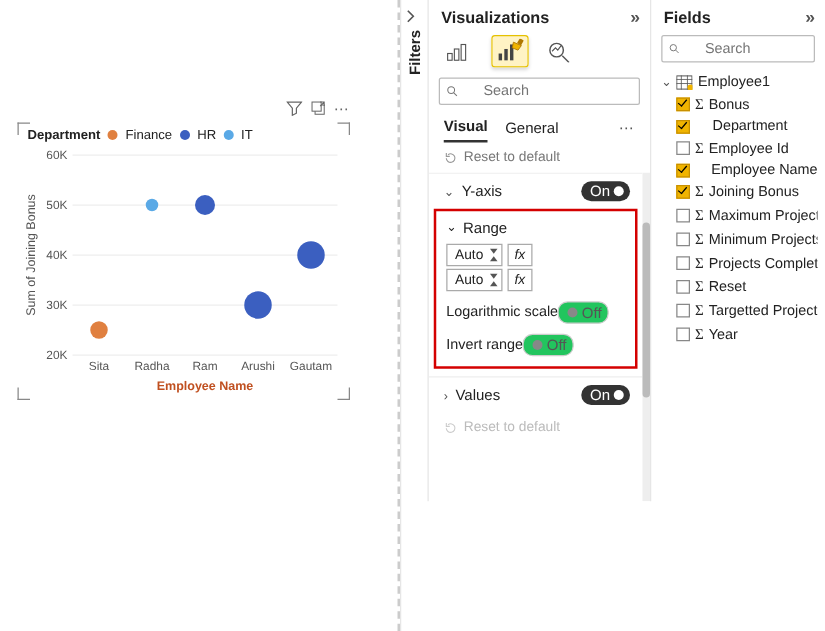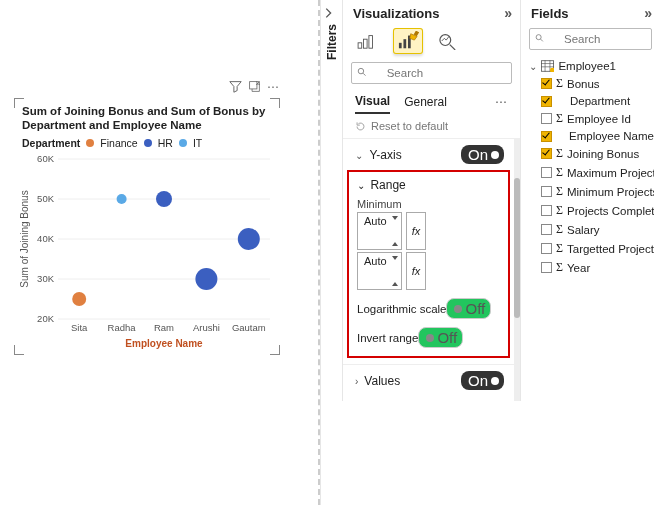--- a/index.html
+++ b/index.html
@@ -27,41 +27,41 @@
   .filters-rail .lbl { writing-mode: vertical-rl; transform: rotate(180deg); font-size:12px; font-weight:600; margin-top:4px; display:inline-block; }
 
   .panel { border-left:1px solid #e6e6e6; height:401px; display:flex; flex-direction:column; }
   .viz-panel { width: 178px; flex-shrink:0; }
   .fields-panel { width: 140px; flex-shrink:0; }
   .panel-head { display:flex; align-items:center; justify-content:space-between; padding: 5px 8px 3px 10px; font-weight:600; font-size:13px; }
   .sub { font-size:11px; padding:0 10px 4px 10px; color:#444; }
   .icon-row { display:flex; gap:10px; padding:4px 10px; align-items:center; }
   .tabicon { width:30px; height:26px; display:flex; align-items:center; justify-content:center; border-radius:3px; }
   .tabicon.active { background:#fff3c4; box-shadow: 0 0 0 1px #e5c100 inset, 0 2px 3px rgba(0,0,0,0.15); }
-  .search { margin:4px 8px 6px 8px; border:1px solid #bbb; border-radius:2px; display:flex; align-items:flex-start; padding:3px 5px; gap:18px; }
+  .search { margin:4px 8px 6px 8px; border:1px solid #bbb; border-radius:2px; display:flex; align-items:center; padding:3px 5px; gap:18px; }
   .search input { border:none; outline:none; font-size:11.5px; width:100%; }
   .tabs { display:flex; gap:14px; padding:0 12px; font-size:12px; align-items:center;}
   .tabs .t { padding:4px 0; }
   .tabs .t.active { font-weight:700; border-bottom:2px solid #333; }
   .tabs .more { margin-left:auto; color:#555; letter-spacing:1px; }
   .reset { color:#777; font-size:11px; padding:6px 12px; display:flex; gap:5px; align-items:center;}
   .section { border-top:1px solid #eee; padding:6px 10px 6px 12px; display:flex; align-items:center; justify-content:space-between; font-size:12px;}
   .section .chev { margin-right:6px; font-size:10px; color:#555; }
-  .pill { background:#333; color:#fff; font-size:15px; padding:1px 5px 1px 7px; border-radius:8px; display:inline-flex; align-items:center; gap:3px;}
+  .pill { background:#333; color:#fff; font-size:12px; padding:1px 5px 1px 7px; border-radius:8px; display:inline-flex; align-items:center; gap:3px;}
   .pill.off { background:#22c55e; color:#555; border:1px solid #ccc;}
   .pill .knob { width:8px; height:8px; border-radius:50%; background:#fff; }
   .pill.off .knob { background:#888; order:-1; }
   .rangebox { border:2px solid #d40000; margin:0 4px 6px 4px; padding:6px 8px 8px 8px; }
   .rangebox .hdr { font-size:12px; display:flex; align-items:center; gap:5px; margin-bottom:6px;}
   .f-label { font-size:11px; color:#444; margin-top:4px;}
   .auto-row { display:flex; gap:4px; margin-top:2px; align-items:stretch;}
   .auto-row .sel { border:1px solid #aaa; font-size:11px; padding:2px 14px 2px 6px; background:#fff; position:relative;}
   .auto-row .sel::after { content:""; position:absolute; right:3px; top:3px; width:0;height:0;border-left:3px solid transparent;border-right:3px solid transparent;border-top:4px solid #555;}
   .auto-row .sel::before { content:""; position:absolute; right:3px; bottom:3px; width:0;height:0;border-left:3px solid transparent;border-right:3px solid transparent;border-bottom:4px solid #555;}
-  .fx { border:1px solid #aaa; font-style:italic; font-size:11px; padding:12px 5px; }
+  .fx { border:1px solid #aaa; font-style:italic; font-size:11px; padding:2px 5px; }
   .opt-row { display:flex; justify-content:flex-start; align-items:center; font-size:11.5px; margin-top:8px;}
   .scrollbar { width:6px; background:#eee; flex-shrink:0; position:relative;}
   .thumb { position:absolute; left:0; width:6px; background:#bbb; border-radius:3px;}
 
   .field-tree { padding:2px 6px; font-size:11.5px; }
   .field-tree .row { display:flex; align-items:center; gap:4px; padding:2px 0 2px 2px; white-space:nowrap; overflow:hidden; }
   .cb { width:11px; height:11px; border:1px solid #888; flex-shrink:0; }
   .cb.on { background:#f0b400; border-color:#c89000; position:relative;}
   .cb.on::after { content:""; position:absolute; left:2px; top:-1px; width:3px; height:6px; border:solid #000; border-width:0 1.5px 1.5px 0; transform:rotate(40deg);}
   .sigma { font-family: serif; font-size:12px; }
@@ -84,21 +84,20 @@
         </span>
       <span>
           <svg width="13" height="13" viewBox="0 0 16 16">
             <rect x="2" y="2" width="9" height="9" fill="none" stroke="#666"></rect>
             <path d="M11 5h3v9h-9v-3" fill="none" stroke="#666"></path>
             <path d="M10 2l4 0 0 4 M14 2l-4 4" fill="none" stroke="#666"></path>
           </svg>
         </span>
       <span style="letter-spacing:1px">⋯</span>
     </div>
-    <div class="chart-title">Sum of Joining Bonus and Sum of Bonus by Department and Employee Name</div>
     <div class="legend">
       <b>Department</b>
       <span class="dot" style="background:#e08040"></span>
         <span>Finance</span>
       <span class="dot" style="background:#3b5fc0"></span>
         <span>HR</span>
       <span class="dot" style="background:#5aa9e6"></span>
         <span>IT</span>
     </div>
     <div class="plot">
@@ -195,21 +194,20 @@
             <span>On</span>
             <span class="knob"></span>
           </span>
     </div>
 
     <div class="rangebox">
       <div class="hdr">
             <span style="font-size:10px">⌄</span>
             <span>Range</span>
           </div>
-      <div class="f-label">Minimum</div>
       <div class="auto-row">
         <div class="sel">Auto</div>
         <div class="fx">fx</div>
       </div>
       <div class="auto-row">
         <div class="sel">Auto</div>
         <div class="fx">fx</div>
       </div>
       <div class="opt-row">
         <span>Logarithmic scale</span>
@@ -307,21 +305,21 @@
           <span>Minimum Projects</span>
         </div>
         <div class="row" style="padding-left: 14px;">
           <span class="cb"></span>
           <span class="sigma">Σ</span>
           <span>Projects Complet...</span>
         </div>
         <div class="row" style="padding-left: 14px;">
           <span class="cb"></span>
           <span class="sigma">Σ</span>
-          <span>Salary</span>
+          <span>Reset</span>
         </div>
         <div class="row" style="padding-left: 14px;">
           <span class="cb"></span>
           <span class="sigma">Σ</span>
           <span>Targetted Projects</span>
         </div>
         <div class="row" style="padding-left: 14px;">
           <span class="cb"></span>
           <span class="sigma">Σ</span>
           <span>Year</span>

